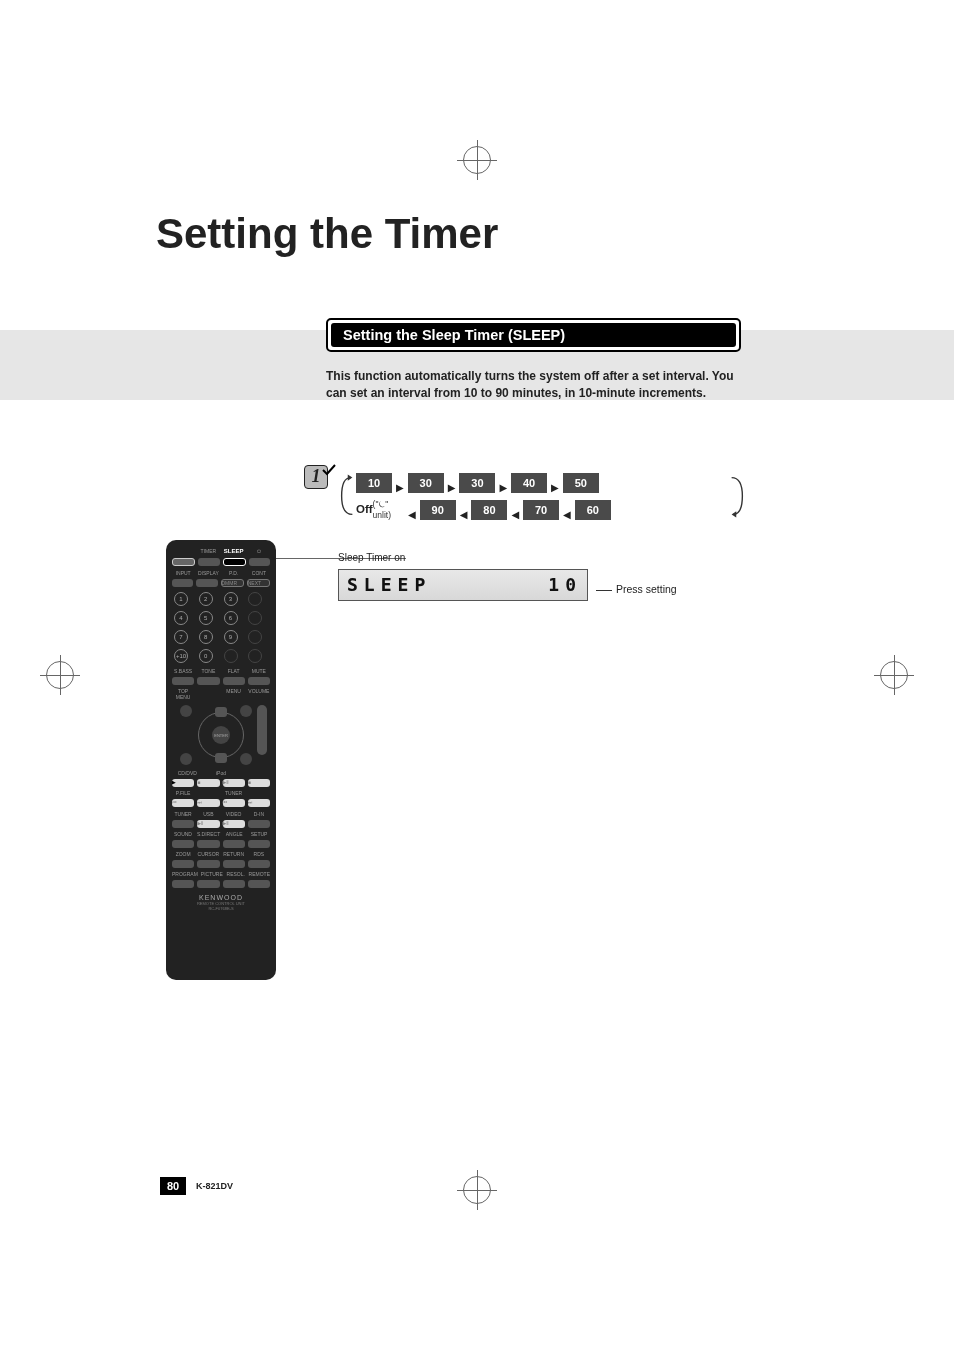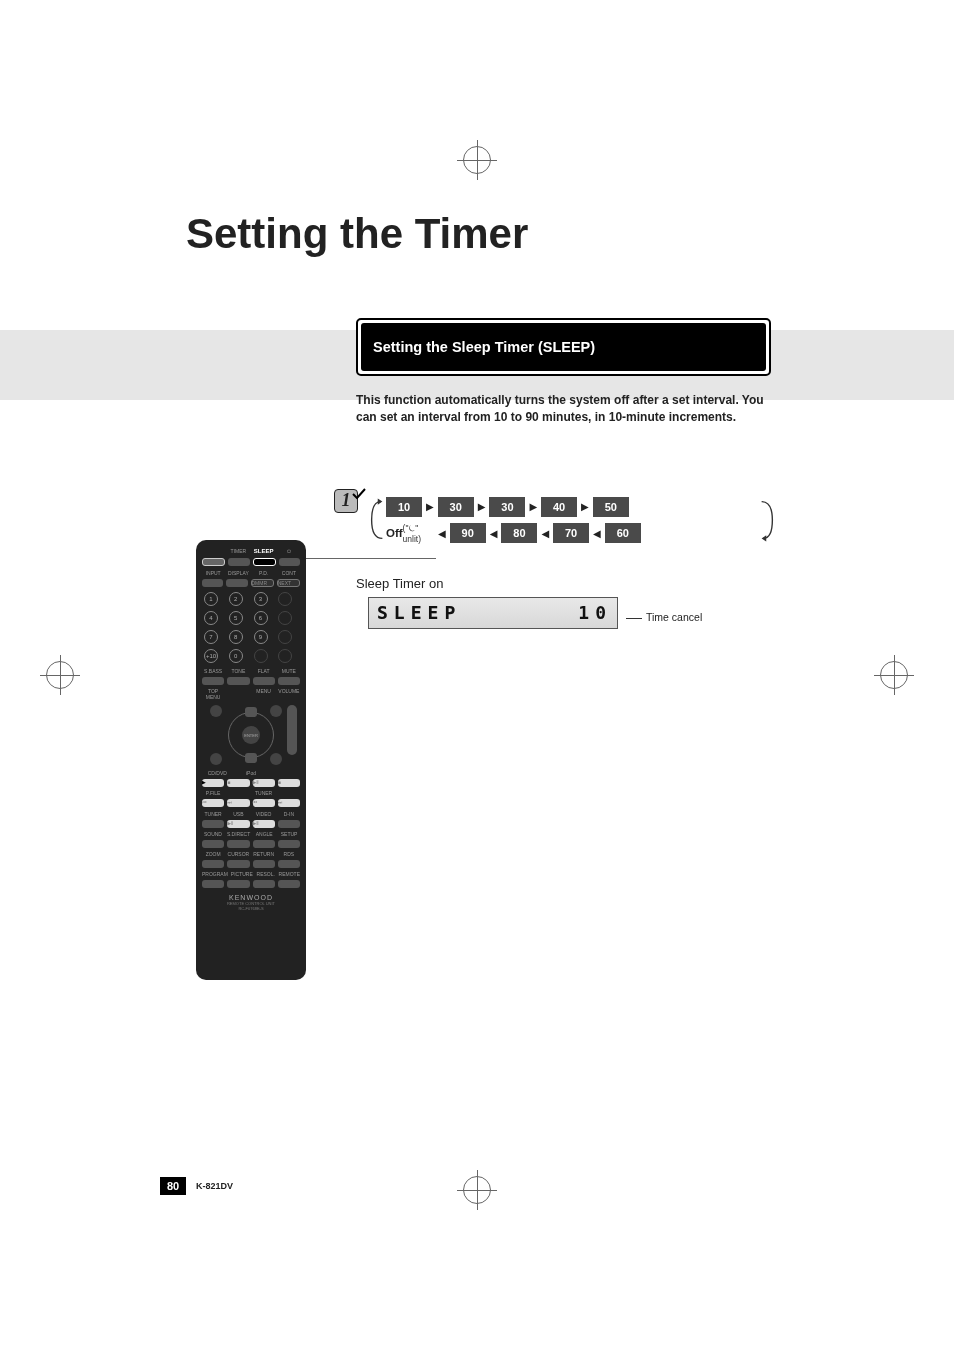--- a/index.html
+++ b/index.html
@@ -24,21 +24,21 @@
   .cross::before { left:50%; top:0; width:1px; height:100%; }
   .cross::after  { top:50%; left:0; height:1px; width:100%; }
   .circle { position:absolute; inset:6px; border:1px solid #666; border-radius:50%; }
   .crop-side {
     position:absolute; top:50%; width:40px; height:40px; transform:translateY(-50%);
   }
   .crop-left { left:40px; }
   .crop-right { right:40px; }
 
   .content {
-    position:absolute; left:186px; right:170px; top:210px;
+    position:absolute; left:156px; right:170px; top:210px;
   }
   h1 { font-size: 42px; font-weight: bold; margin-bottom: 10px; }
   .subtitle { font-size: 12px; font-weight: bold; line-height:1.4; }
 
   .gray-band {
     position:absolute; left:0; right:0;
     top:330px; height:70px;
     background:#e6e6e6; z-index:-1;
   }
 
@@ -46,21 +46,21 @@
     margin-top: 60px;
     margin-left: 170px;
     width: 415px;
     border: 2.5px solid #000;
     border-radius: 5px;
     padding: 3px;
     background:#fff;
   }
   .section-heading .inner {
     background:#000; color:#fff;
-    padding: 16px 12px;
+    padding: 4px 12px;
     font-size: 14.5px; font-weight: bold;
     border-radius: 3px;
   }
   .section-desc {
     margin-top: 16px;
     margin-left: 170px;
     width: 415px;
     font-weight: bold;
     font-size: 12px;
     line-height: 1.45;
@@ -114,34 +114,34 @@
     display:flex; align-items:center; justify-content:center;
   }
   .step-bubble .num { font-family: Georgia, serif; font-style:italic; font-size:18px; font-weight:bold; }
   .step-bubble svg { position:absolute; left:18px; top:-2px; }
 
   .step-title { font-weight:bold; font-size:13.5px; margin-left:12px; }
 
   .step-body { margin-left:12px; margin-top:10px; font-size:11.5px; line-height:1.5;}
 
   .cycle { margin-top:14px; margin-left:12px; }
-  .cycle-row { display:flex; align-items:center; gap:4px; margin-bottom:6px;}
+  .cycle-row { display:flex; align-items:flex-end; gap:4px; margin-bottom:6px;}
   .chip {
     background:#4a4a4a; color:#fff;
     width:36px; height:20px;
     display:flex; align-items:center; justify-content:center;
     font-size:11px; font-weight:bold;
   }
   .tri { font-size:10px; }
   .off-block { display:flex; flex-direction:row; align-items:center; width:48px;}
   .off-text { font-weight:bold; font-size:11.5px;}
   .off-sub { font-size:8.5px; color:#333;}
   .loop-svg { width:18px; height:46px; }
 
-  .display-label { font-size:13px; margin-top:26px;}
+  .display-label { margin-left:12px; font-size:10px; margin-top:26px;}
   .display-screen {
     margin-left:12px; margin-top:6px;
     width:250px; height:32px;
     background: linear-gradient(#e8e8e8,#d8d8d8);
     border:1px solid #555;
     display:flex; align-items:center; justify-content:space-between;
     padding:0 8px;
     font-family: monospace;
   }
   .seg { display:flex; gap:3px; }
@@ -401,21 +401,21 @@
               <span style="font-family: monospace; font-size: 18px; font-weight: bold; letter-spacing: 3px; color: rgb(17, 17, 17); text-shadow: rgb(153, 153, 153) 0px 0px 0.5px;">E</span>
               <span style="font-family: monospace; font-size: 18px; font-weight: bold; letter-spacing: 3px; color: rgb(17, 17, 17); text-shadow: rgb(153, 153, 153) 0px 0px 0.5px;">E</span>
               <span style="font-family: monospace; font-size: 18px; font-weight: bold; letter-spacing: 3px; color: rgb(17, 17, 17); text-shadow: rgb(153, 153, 153) 0px 0px 0.5px;">P</span>
             </div>
           <div class="seg" id="seg-val">
               <span style="font-family: monospace; font-size: 18px; font-weight: bold; letter-spacing: 3px; color: rgb(17, 17, 17);">1</span>
               <span style="font-family: monospace; font-size: 18px; font-weight: bold; letter-spacing: 3px; color: rgb(17, 17, 17);">0</span>
             </div>
         </div>
         <div class="annot" style="left:270px; top:14px;">
-          <span class="annot-line"></span><span>Time cancel</span>
+          <span class="annot-line"></span><span>Press setting</span>
         </div>
       </div>
 
 
     </div>
   </div>
 
   <div class="footer">
     <div class="pnum">80</div>
     <div class="model">K-821DV</div>

